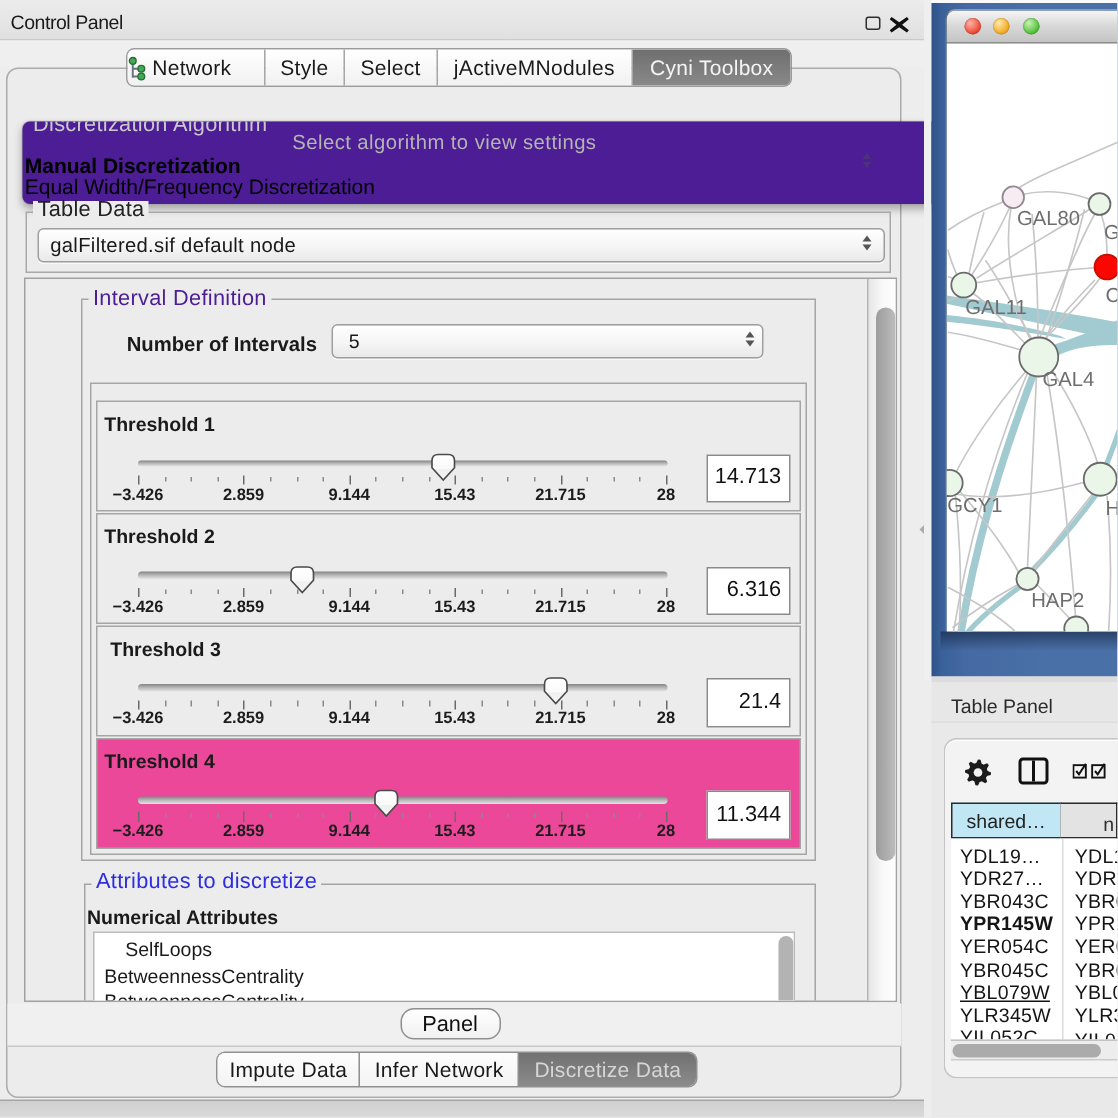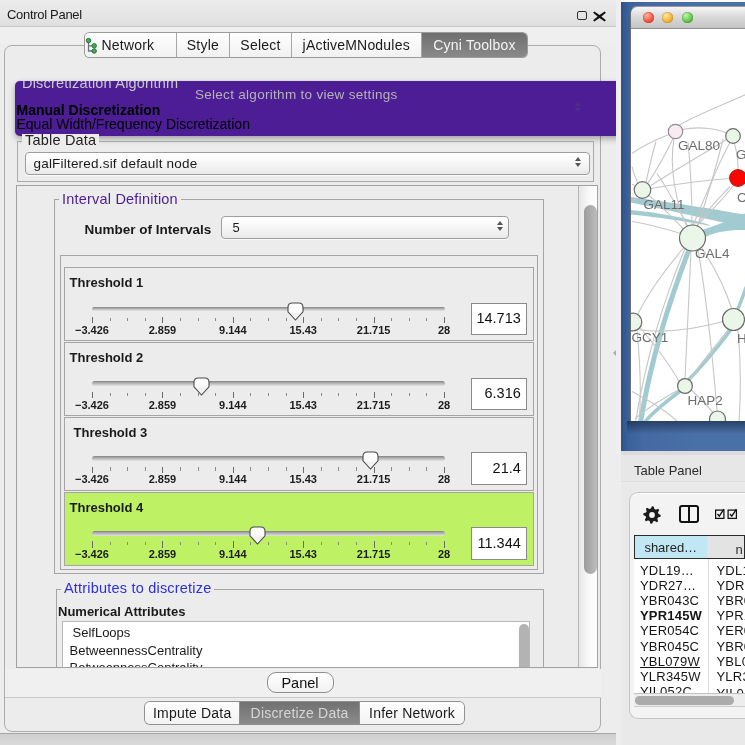--- a/index.html
+++ b/index.html
@@ -210,21 +210,21 @@
             <stop offset="0.55" stop-color="#FAFAFA"></stop>
             <stop offset="0.58" stop-color="#F0F0F0"></stop>
             <stop offset="1" stop-color="#F6F6F6"></stop>
           </linearGradient>
         </defs>
         <path d="M1 5.2 Q1 1 5.2 1 L11.8 1 Q16 1 16 5.2 L16 9.8 L8.5 18 L1 9.8 Z" fill="url(#thg3)" stroke="#4A4A4A" stroke-width="1.1"></path>
       </svg>
       <div class="abs" style="left:406.3px;top:34.8px;width:56.4px;height:32.4px;background:#fff;border:1px solid #8A8A8A;"></div>
       <div class="abs" style="left:406.3px;top:42px;width:50px;text-align:right;font-size:14.5px;color:#111;">21.4</div>
     </div>
-<div class="abs" style="left:46.5px;top:306.0px;width:470px;height:74.2px;border:1px solid #A5A5A5;background:#bef264;">
+<div class="abs" style="left:46.5px;top:306.0px;width:470px;height:74.2px;border:1px solid #A5A5A5;background:#ec4899;">
       <div class="abs t13" style="left:5px;top:7px;font-weight:bold;">Threshold 4</div>
       <div class="abs" style="left:27px;top:38.5px;width:353px;height:4.5px;border-radius:2.5px;background:linear-gradient(#838383,#B9B9B9 50%,#E4E4E4);"></div>
       <div class="abs" style="left:27.5px;top:48.9px;width:1px;height:6.4px;background:#6A6A6A;"></div>
       <div class="abs" style="left:45.1px;top:49.7px;width:1px;height:3.2px;background:#8A8A8A;"></div>
       <div class="abs" style="left:62.7px;top:49.7px;width:1px;height:3.2px;background:#8A8A8A;"></div>
       <div class="abs" style="left:80.3px;top:49.7px;width:1px;height:3.2px;background:#8A8A8A;"></div>
       <div class="abs" style="left:97.9px;top:48.9px;width:1px;height:6.4px;background:#6A6A6A;"></div>
       <div class="abs" style="left:115.5px;top:49.7px;width:1px;height:3.2px;background:#8A8A8A;"></div>
       <div class="abs" style="left:133.1px;top:49.7px;width:1px;height:3.2px;background:#8A8A8A;"></div>
       <div class="abs" style="left:150.7px;top:49.7px;width:1px;height:3.2px;background:#8A8A8A;"></div>
@@ -259,37 +259,37 @@
         <path d="M1 5.2 Q1 1 5.2 1 L11.8 1 Q16 1 16 5.2 L16 9.8 L8.5 18 L1 9.8 Z" fill="url(#thg4)" stroke="#4A4A4A" stroke-width="1.1"></path>
       </svg>
       <div class="abs" style="left:406.3px;top:34.8px;width:56.4px;height:32.4px;background:#fff;border:1px solid #8A8A8A;"></div>
       <div class="abs" style="left:406.3px;top:42px;width:50px;text-align:right;font-size:14.5px;color:#111;">11.344</div>
     </div>
 
 <div class="abs" style="left:38.5px;top:403px;width:488px;height:120px;border:1px solid #A5A5A5;"></div>
 <div class="grouptitle" style="left:44px;top:396.5px;color:#2E2EE0;">Attributes to discretize</div>
 <div class="abs t13" style="left:41px;top:418.5px;font-weight:bold;">Numerical Attributes</div>
 <div class="abs" style="left:44.5px;top:435.5px;width:468px;height:60px;background:#fff;border:1px solid #B9B9B9;border-bottom:none;overflow:hidden;">
-  <div class="abs t13" style="left:10px;top:3px;">SelfLoops</div>
+  <div class="abs t13" style="left:21px;top:3px;">SelfLoops</div>
   <div class="abs t13" style="left:7px;top:20.5px;">BetweennessCentrality</div>
   <div class="abs t13" style="left:7px;top:38px;">BetweennessCentrality</div>
   <div class="abs" style="left:455px;top:0;width:13px;height:60px;background:#FDFDFD;"></div>
   <div class="abs" style="left:456.5px;top:2px;width:10px;height:58px;border-radius:5px;background:#B3B3B3;"></div>
 </div>
 
 </div>
 
 <div class="abs" style="left:4.5px;top:668.5px;width:596px;height:29px;background:#F0F0F0;border-bottom:1px solid #C9C9C9;"></div>
 <div class="abs" style="left:266.5px;top:671.5px;width:67px;height:21px;border:1px solid #8F8F8F;border-radius:9px;background:linear-gradient(#FFFFFF,#F1F1F1);"></div>
 <div class="abs" style="left:266.5px;top:674.5px;width:67px;text-align:center;font-size:14.5px;color:#111;">Panel</div>
 
 <div class="abs" style="left:145px;top:702px;width:319.4px;height:22px;border-radius:5px;box-shadow:0 0 0 1px #909090;overflow:hidden;display:flex;">
 <div style="width:94.4px;height:100%;background:linear-gradient(#FDFDFD,#F3F3F3);color:#1a1a1a;font-size:14px;letter-spacing:0.2px;display:flex;align-items:center;justify-content:center;white-space:nowrap;">Impute Data</div>
+<div style="width:105.69999999999999px;height:100%;border-left:1px solid #8F8F8F;background:linear-gradient(#FDFDFD,#F3F3F3);color:#1a1a1a;font-size:14px;letter-spacing:0.2px;display:flex;align-items:center;justify-content:center;white-space:nowrap;">Infer Network</div>
 <div style="width:119.29999999999998px;height:100%;border-left:1px solid #8F8F8F;background:linear-gradient(#717171,#8B8B8B);color:#D6D6D6;font-size:14px;letter-spacing:0.2px;display:flex;align-items:center;justify-content:center;white-space:nowrap;">Discretize Data</div>
-<div style="width:105.69999999999999px;height:100%;border-left:1px solid #8F8F8F;background:linear-gradient(#FDFDFD,#F3F3F3);color:#1a1a1a;font-size:14px;letter-spacing:0.2px;display:flex;align-items:center;justify-content:center;white-space:nowrap;">Infer Network</div>
 </div>
 
 <div class="abs" style="left:616px;top:0;width:129px;height:1.5px;background:#FAFAFA;"></div>
 <div class="abs" style="left:616px;top:0;width:4.5px;height:454px;background:#EFEFEF;"></div>
 <div class="abs" style="left:620.5px;top:1.5px;width:124.5px;height:449px;background:linear-gradient(to right,#2E5287 0px,#3A619A 7px,#4569A2 22px,#4A70A8 60%,#4A70A8);"></div>
 
 <div class="abs" style="left:627px;top:421px;width:118px;height:13px;background:linear-gradient(rgba(13,27,48,0.55),rgba(13,27,48,0));"></div>
 
 <div class="abs" style="left:630px;top:5.5px;width:115px;height:415.5px;border-left:1px solid #6E6E6E;border-top:1px solid #9a9a9a;border-radius:7px 0 0 0;overflow:hidden;">
   <div class="abs" style="left:0;top:0;width:115px;height:22px;background:linear-gradient(#F6F6F6,#DADADA 45%,#C4C4C4);border-bottom:1px solid #8E8E8E;"></div>

